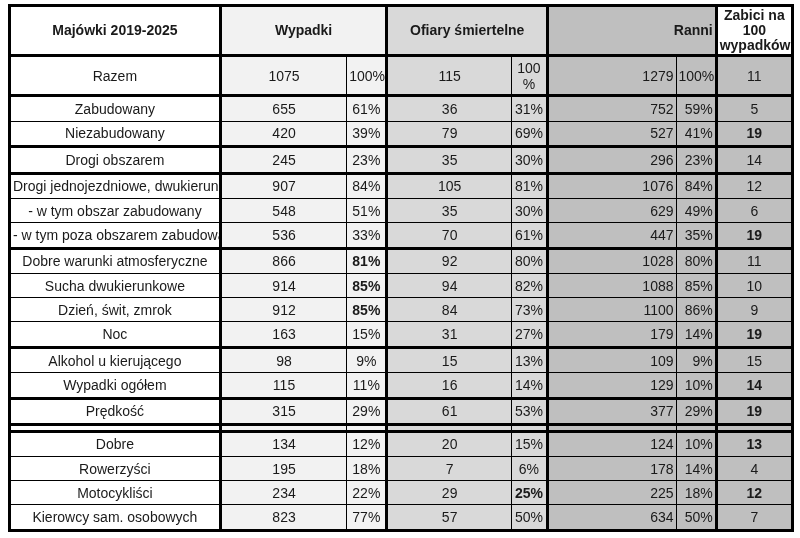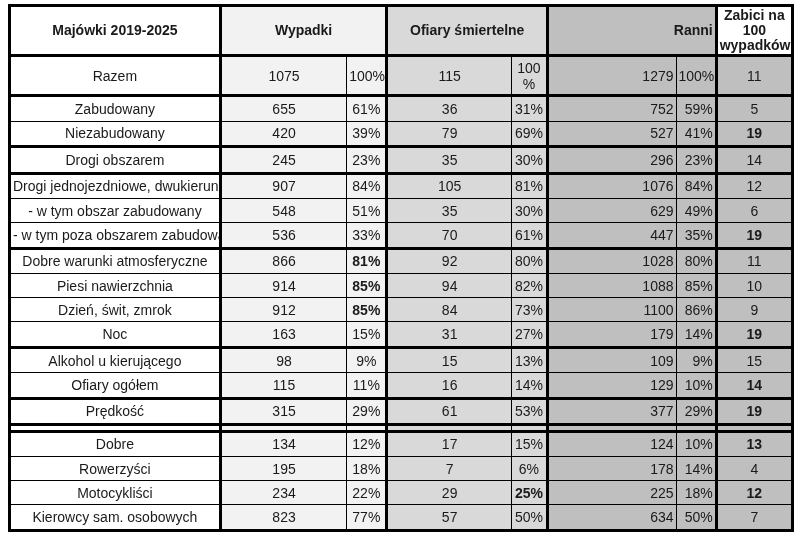--- a/index.html
+++ b/index.html
@@ -138,21 +138,21 @@
           <td class="c-lab">Dobre warunki atmosferyczne</td>
           <td class="c-wyp gl">866</td>
           <td class="c-wyp b">81%</td>
           <td class="c-of gl">92</td>
           <td class="c-of wrapok">80%</td>
           <td class="c-ran gl">1028</td>
           <td class="c-ran">80%</td>
           <td class="c-zab gl">11</td>
         </tr>
         <tr>
-          <td class="c-lab">Piesi nawierzchnia</td>
+          <td class="c-lab">Sucha dwukierunkowe</td>
           <td class="c-wyp gl">914</td>
           <td class="c-wyp b">85%</td>
           <td class="c-of gl">94</td>
           <td class="c-of wrapok">82%</td>
           <td class="c-ran gl">1088</td>
           <td class="c-ran">85%</td>
           <td class="c-zab gl">10</td>
         </tr>
         <tr>
           <td class="c-lab">Dzień, świt, zmrok</td>
@@ -178,21 +178,21 @@
           <td class="c-lab">Alkohol u kierującego</td>
           <td class="c-wyp gl">98</td>
           <td class="c-wyp">9%</td>
           <td class="c-of gl">15</td>
           <td class="c-of wrapok">13%</td>
           <td class="c-ran gl">109</td>
           <td class="c-ran">9%</td>
           <td class="c-zab gl">15</td>
         </tr>
         <tr class="sec-end">
-          <td class="c-lab">Ofiary ogółem</td>
+          <td class="c-lab">Wypadki ogółem</td>
           <td class="c-wyp gl">115</td>
           <td class="c-wyp">11%</td>
           <td class="c-of gl">16</td>
           <td class="c-of wrapok">14%</td>
           <td class="c-ran gl">129</td>
           <td class="c-ran">10%</td>
           <td class="c-zab gl b">14</td>
         </tr>
         <tr class="sec-end">
           <td class="c-lab">Prędkość</td>
@@ -211,21 +211,21 @@
           <td class="c-of gl"></td>
           <td class="c-of wrapok"></td>
           <td class="c-ran gl"></td>
           <td class="c-ran"></td>
           <td class="c-zab gl"></td>
         </tr>
         <tr>
           <td class="c-lab">Dobre</td>
           <td class="c-wyp gl">134</td>
           <td class="c-wyp">12%</td>
-          <td class="c-of gl">17</td>
+          <td class="c-of gl">20</td>
           <td class="c-of wrapok">15%</td>
           <td class="c-ran gl">124</td>
           <td class="c-ran">10%</td>
           <td class="c-zab gl b">13</td>
         </tr>
         <tr>
           <td class="c-lab">Rowerzyści</td>
           <td class="c-wyp gl">195</td>
           <td class="c-wyp">18%</td>
           <td class="c-of gl">7</td>

